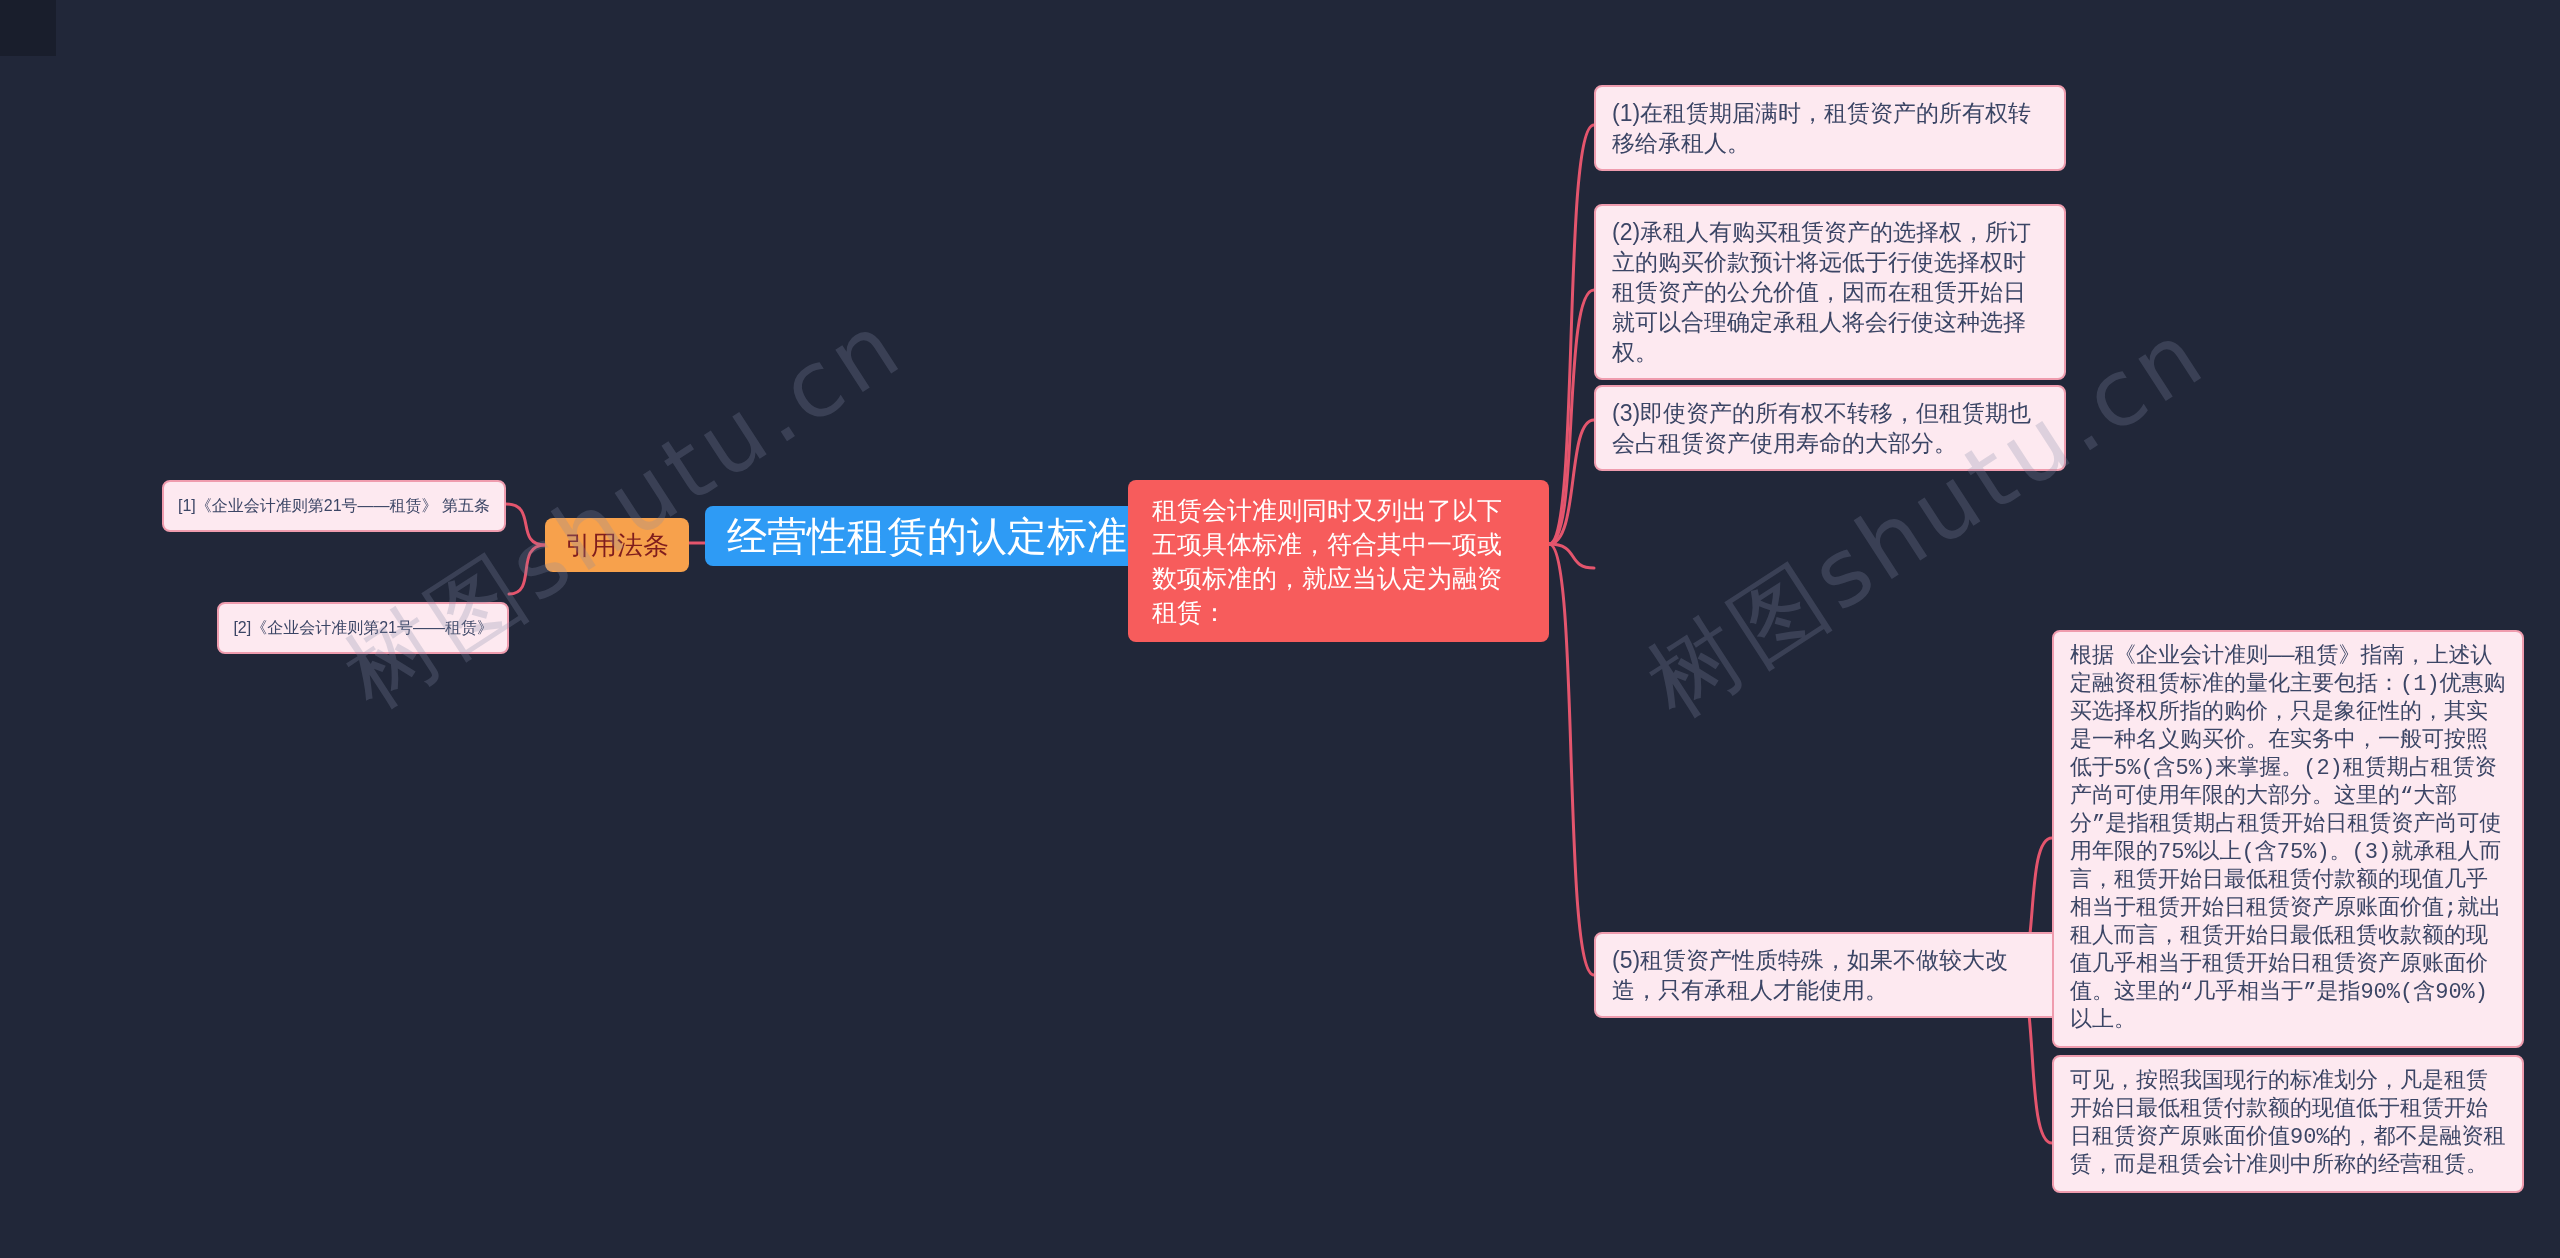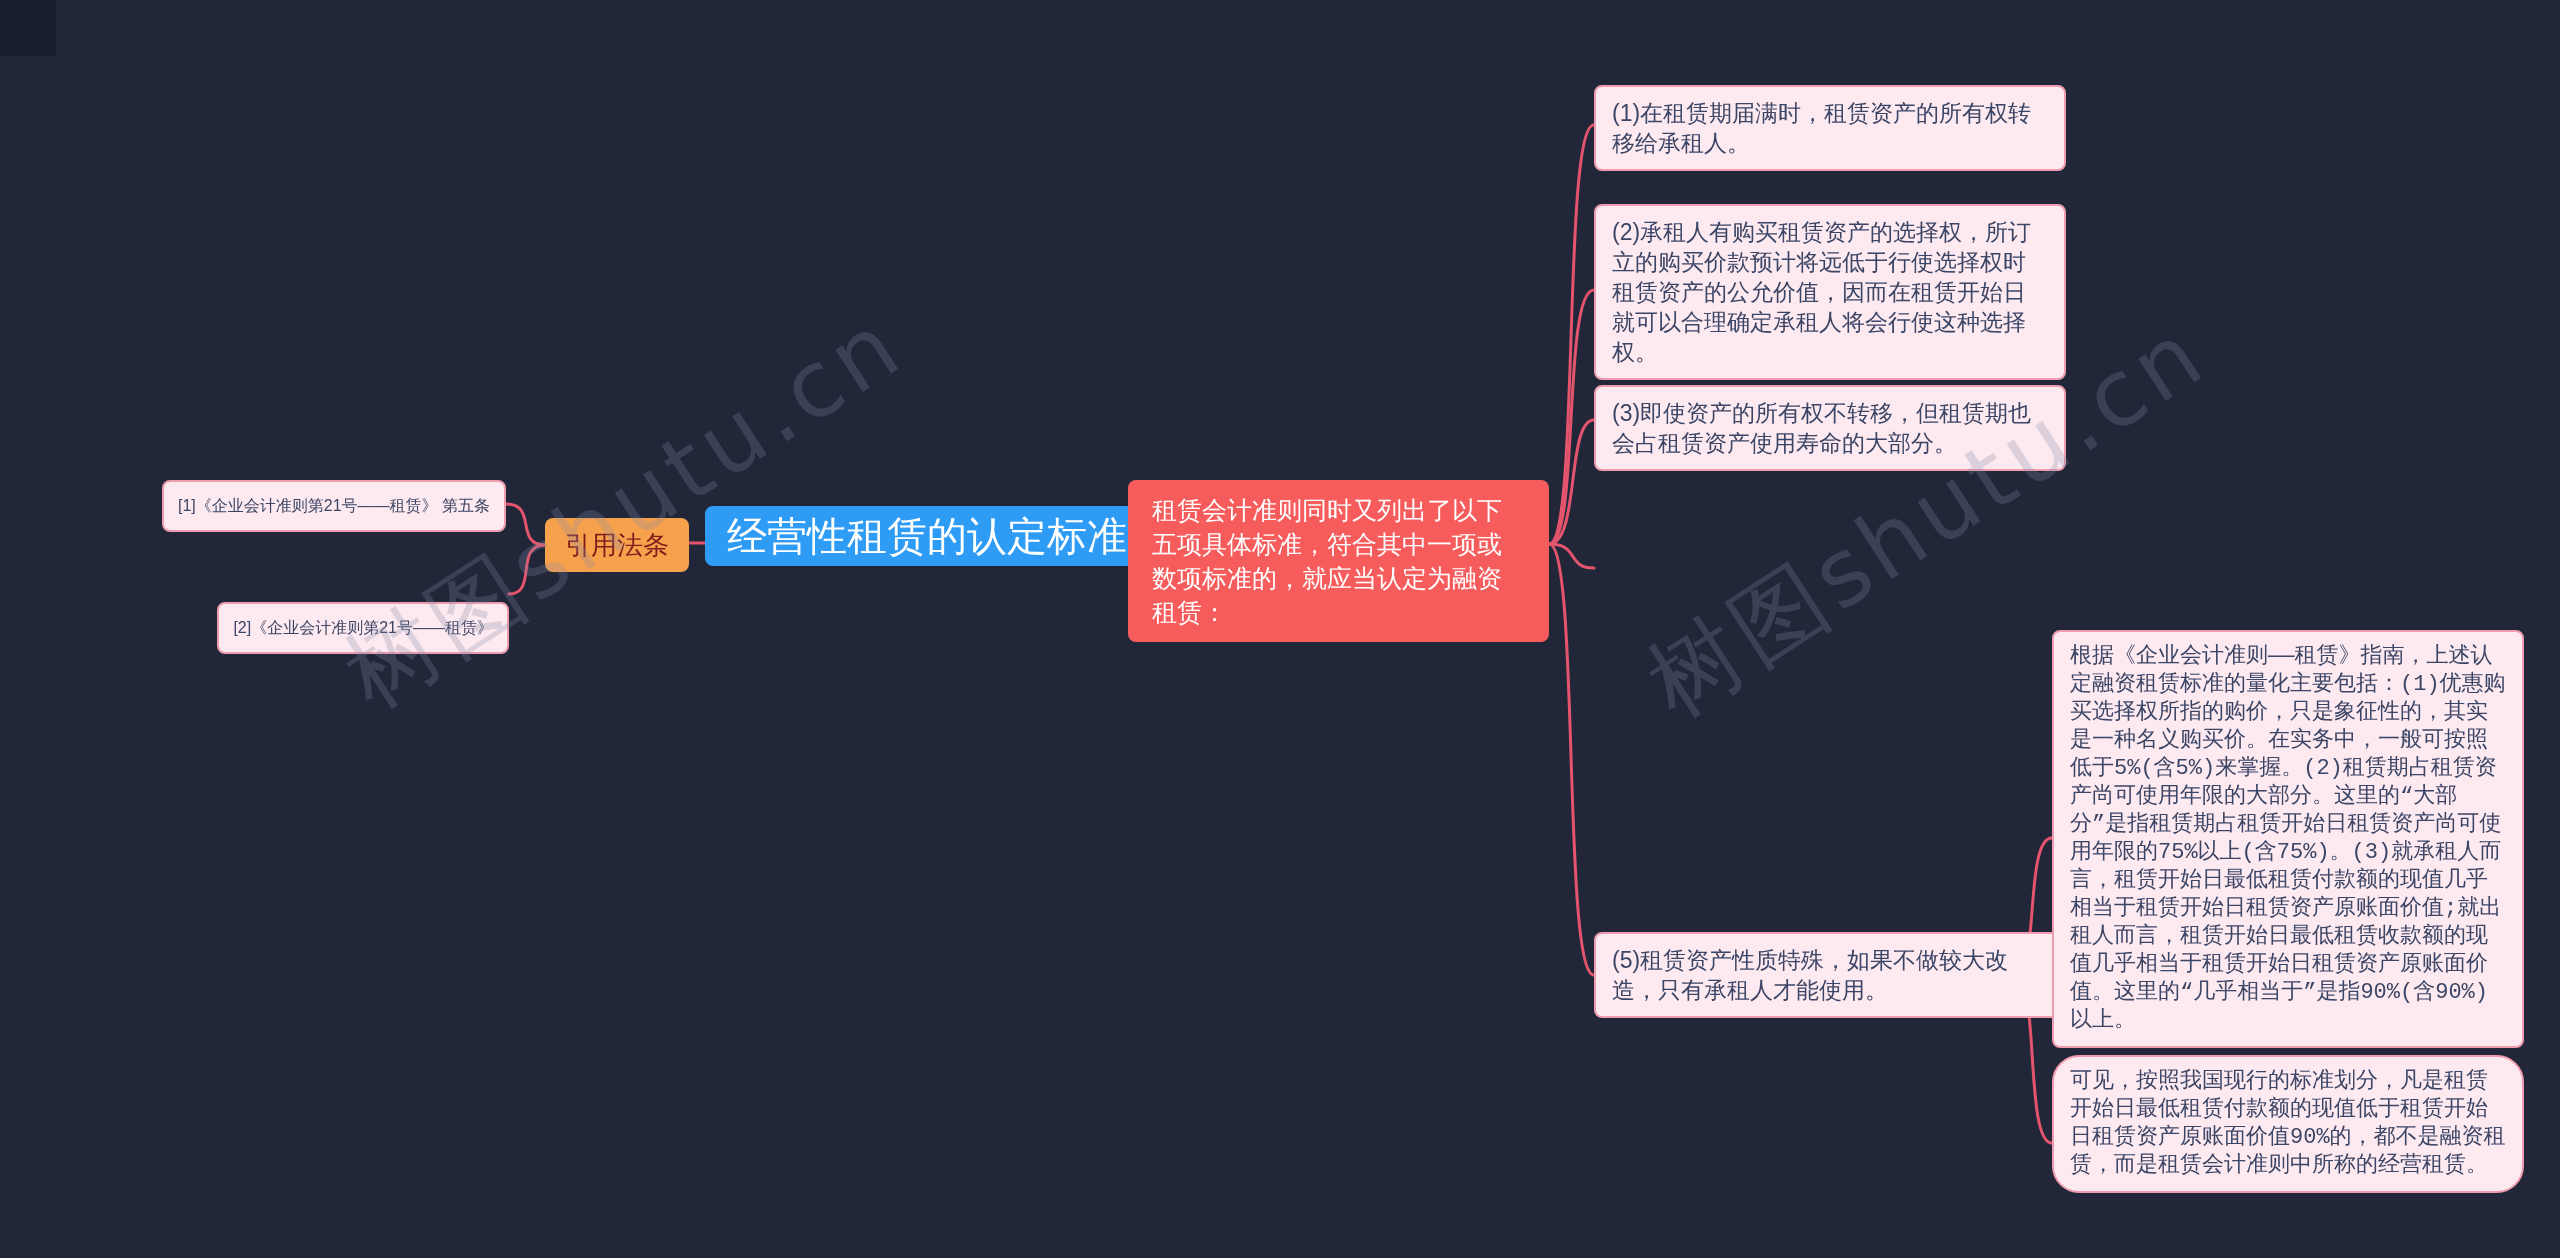--- a/index.html
+++ b/index.html
@@ -83,21 +83,21 @@
   .pos-law2 { right: 2051px; top: 570px; margin-top: 32px; }
   .pos-cite { left: 545px;  top: 518px; }
   .pos-root { left: 705px;  top: 506px; }
   .pos-intro{ left: 1128px; top: 480px; }
   .pos-c1   { left: 1594px; top: 85px;  }
   .pos-c2   { left: 1594px; top: 204px; }
   .pos-c3   { left: 1594px; top: 385px; }
   .pos-c4   { left: 1594px; top: 482px; }
   .pos-c5   { left: 1594px; top: 932px; }
   .pos-note1{ left: 2052px; top: 630px; }
-  .pos-note2{ left: 2052px; top: 1055px; border-radius: 27px; }
+  .pos-note2{ left: 2052px; top: 1055px; }
 
   .corner-artifact {
     position: absolute;
     left: 0; top: 0;
     width: 56px; height: 56px;
     background: rgba(0,0,0,0.22);
     z-index: 0;
   }
   .watermark {
     position: absolute;

